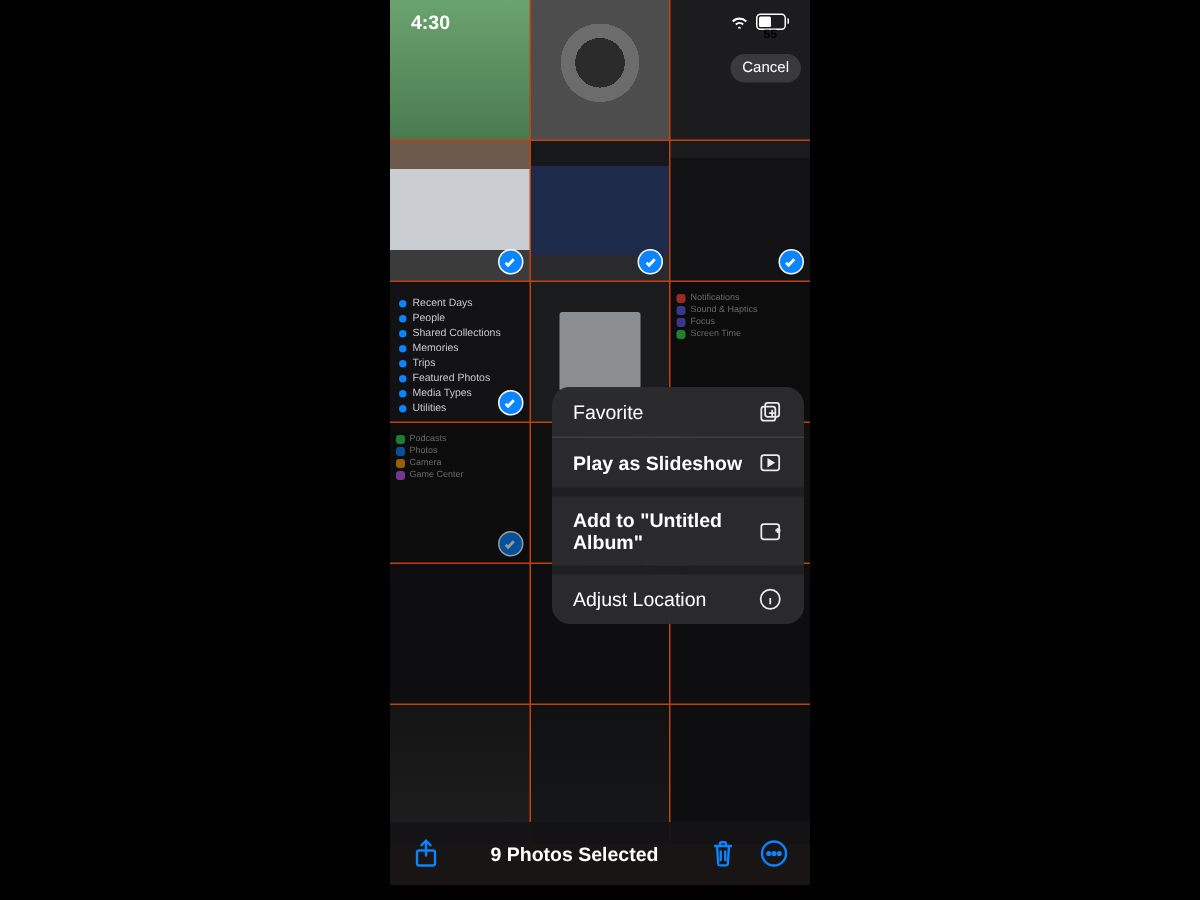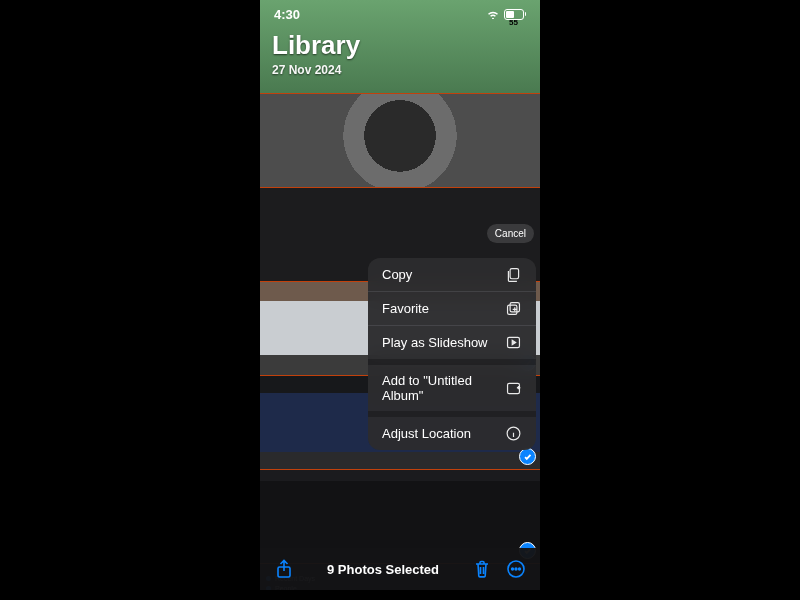--- a/index.html
+++ b/index.html
@@ -9,42 +9,42 @@
   .status-right { display: flex; align-items: center; gap: 4px; }
   .wifi-icon { width: 14px; height: 10px; }
   .battery { display: flex; align-items: center; gap: 1px; }
   .battery-body { width: 20px; height: 11px; border: 1px solid #fff; border-radius: 3px; position: relative; padding: 1px; }
   .battery-fill { background: #fff; height: 100%; border-radius: 1px; }
   .battery-tip { width: 1.5px; height: 4px; background: #fff; border-radius: 0 1px 1px 0; }
   .battery-text { position: absolute; left: 0; right: 0; text-align: center; font-size: 8px; font-weight: 700; color: #000; line-height: 9px; }
   .header-overlay { position: absolute; top: 30px; left: 12px; color: #fff; z-index: 5; text-shadow: 0 1px 2px rgba(0,0,0,0.6); }
   .lib-title { font-size: 26px; font-weight: 700; }
   .lib-date { font-size: 12px; font-weight: 600; margin-top: 2px; opacity: 0.95; }
-  .grid { display: grid; grid-template-columns: repeat(1, 1fr); grid-auto-rows: 93px; gap: 1px; height: 100%; padding-bottom: 42px; }
+  .grid { display: grid; grid-template-columns: repeat(3, 1fr); grid-auto-rows: 93px; gap: 1px; height: 100%; padding-bottom: 42px; }
   .thumb { background: #2b2b2e; position: relative; overflow: hidden; }
   .thumb .check { position: absolute; right: 4px; bottom: 4px; width: 17px; height: 17px; background: #0a84ff; border-radius: 50%; border: 1.5px solid #fff; display: flex; align-items: center; justify-content: center; }
   .check svg { width: 10px; height: 10px; }
   .thumb.mug { background: radial-gradient(circle at 50% 45%, #2a2a2a 0 24%, #6c6c6c 24% 38%, #4d4d4d 38% 100%); }
   .thumb.banner { background: #1c1c1e; padding: 6px; }
   .banner-cancel { position: absolute; right: 6px; top: 36px; background: #3a3a3c; color: #fff; font-size: 10px; padding: 4px 8px; border-radius: 11px; border: none; }
   .thumb.laptop1 { background: linear-gradient(#6e5a4c 0 20%, #c9cdd1 20% 78%, #3b3b3b 78% 100%); }
   .thumb.laptop2 { background: linear-gradient(#17181b 0 18%, #1e2a4a 18% 82%, #2a2a2c 82% 100%); }
   .thumb.app1 { background: linear-gradient(#1b1b1e 0 12%, #121214 12% 100%); }
   .doc1 { background: #2b2d30; display:flex; align-items:center; justify-content:center;}
   .doc1::after{content:"";width:58%;height:58%;background:#e8ecf1;border-radius:2px;}
   .sidebar-list { background: #121214; padding: 8px 6px; font-size: 7px; color: #c7c7cc; }
   .sidebar-list div { margin: 3px 0; display: flex; align-items: center; gap: 4px; }
   .dot { width: 5px; height: 5px; border-radius: 50%; background: #0a84ff; flex-shrink: 0; }
   .mini-app { background:#141416; padding:6px 4px; font-size:6px; color:#aaa;}
   .mini-app div{margin:2px 0;display:flex;align-items:center;gap:3px;}
   .sq{width:6px;height:6px;border-radius:2px;}
   .context-menu { position: absolute; left: 108px; right: 4px; top: 258px; background: rgba(44,44,46,0.96); backdrop-filter: blur(10px); border-radius: 12px; overflow: hidden; z-index: 20; }
   .menu-item { display: flex; align-items: center; justify-content: space-between; padding: 8px 14px; color: #fff; font-size: 13px; font-weight: 400; border-bottom: 0.5px solid rgba(120,120,128,0.28); cursor: pointer; }
   .menu-item:last-child { border-bottom: none; }
-  .menu-item.section-end { border-bottom-width: 6px; border-bottom-color: rgba(0,0,0,0.25); }
+  .menu-item.section-end { border-bottom-width: 6px; border-bottom-color: rgba(0,0,0,0.25); font-weight: bold; }
   .menu-icon { width: 17px; height: 17px; opacity: 0.9; flex-shrink: 0; }
   .toolbar { position: absolute; bottom: 0; left: 0; right: 0; height: 42px; background: rgba(20,20,22,0.97); display: flex; align-items: center; justify-content: space-between; padding: 0 14px; z-index: 15; }
   .tb-text { color: #fff; font-size: 13px; font-weight: 600; }
   .tb-icon { width: 20px; height: 20px; cursor: pointer; }
   .tb-right { display: flex; gap: 14px; align-items: center; }
   .thumb.dimmed { filter: brightness(0.6); }
 </style>
 </head>
 <body>
 
@@ -59,24 +59,20 @@
       <div class="battery">
         <div class="battery-body">
             <div class="battery-fill" style="width:55%"></div>
             <div class="battery-text">55</div>
           </div>
         <div class="battery-tip"></div>
       </div>
     </div>
   </div>
 
-  <div class="header-overlay">
-    <div class="lib-title">Library</div>
-    <div class="lib-date">27 Nov 2024</div>
-  </div>
 
   <div class="grid">
     <div class="thumb" style="background:linear-gradient(#6aa36f,#4a7a50);"></div>
     <div class="thumb mug"></div>
     <div class="thumb banner">
       <button class="banner-cancel">Cancel</button>
     </div>
 
     <div class="thumb laptop1">
         <span class="check">
@@ -164,27 +160,20 @@
     <div class="thumb dimmed" style="background:#18181a;"></div>
     <div class="thumb dimmed" style="background:#18181a;"></div>
     <div class="thumb dimmed" style="background:#18181a;"></div>
 
     <div class="thumb dimmed" style="background:linear-gradient(#222,#333);"></div>
     <div class="thumb dimmed" style="background:linear-gradient(#1a1c1e,#26282b);"></div>
     <div class="thumb dimmed" style="background:#17171a;"></div>
   </div>
 
   <div class="context-menu" id="ctx-menu">
-      <div class="menu-item">
-        <span>Copy</span>
-        <svg class="menu-icon" viewBox="0 0 20 20" fill="none" stroke="#fff" stroke-width="1.4">
-          <rect x="6" y="3" width="10" height="12" rx="2"></rect>
-          <path d="M4 6v11a1 1 0 001 1h9"></path>
-        </svg>
-      </div>
       <div class="menu-item">
         <span>Favorite</span>
         <svg class="menu-icon" viewBox="0 0 20 20" fill="none" stroke="#fff" stroke-width="1.4">
           <rect x="3" y="6" width="11" height="11" rx="2"></rect>
           <rect x="6" y="3" width="11" height="11" rx="2"></rect>
           <path d="M11.5 8.5v5M9 11h5"></path>
         </svg>
       </div>
       <div class="menu-item section-end">
         <span>Play as Slideshow</span>

